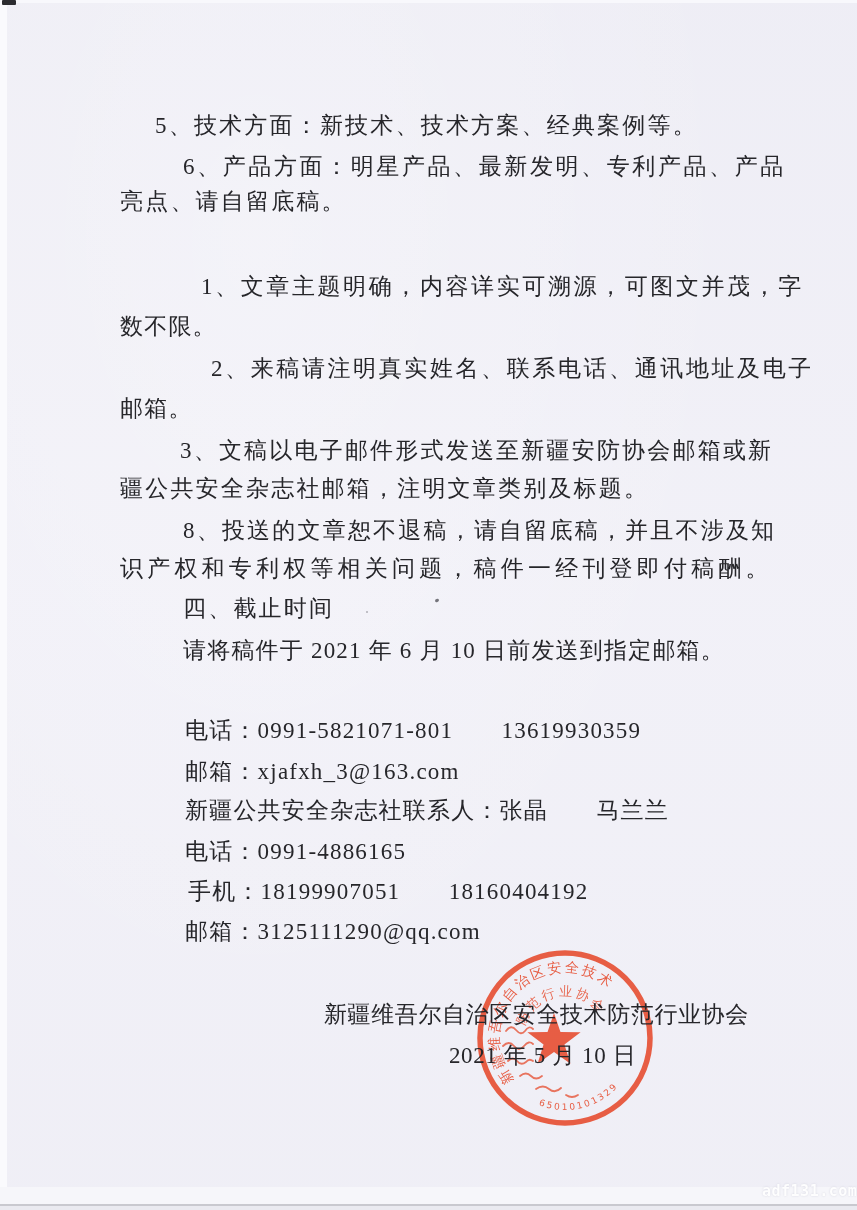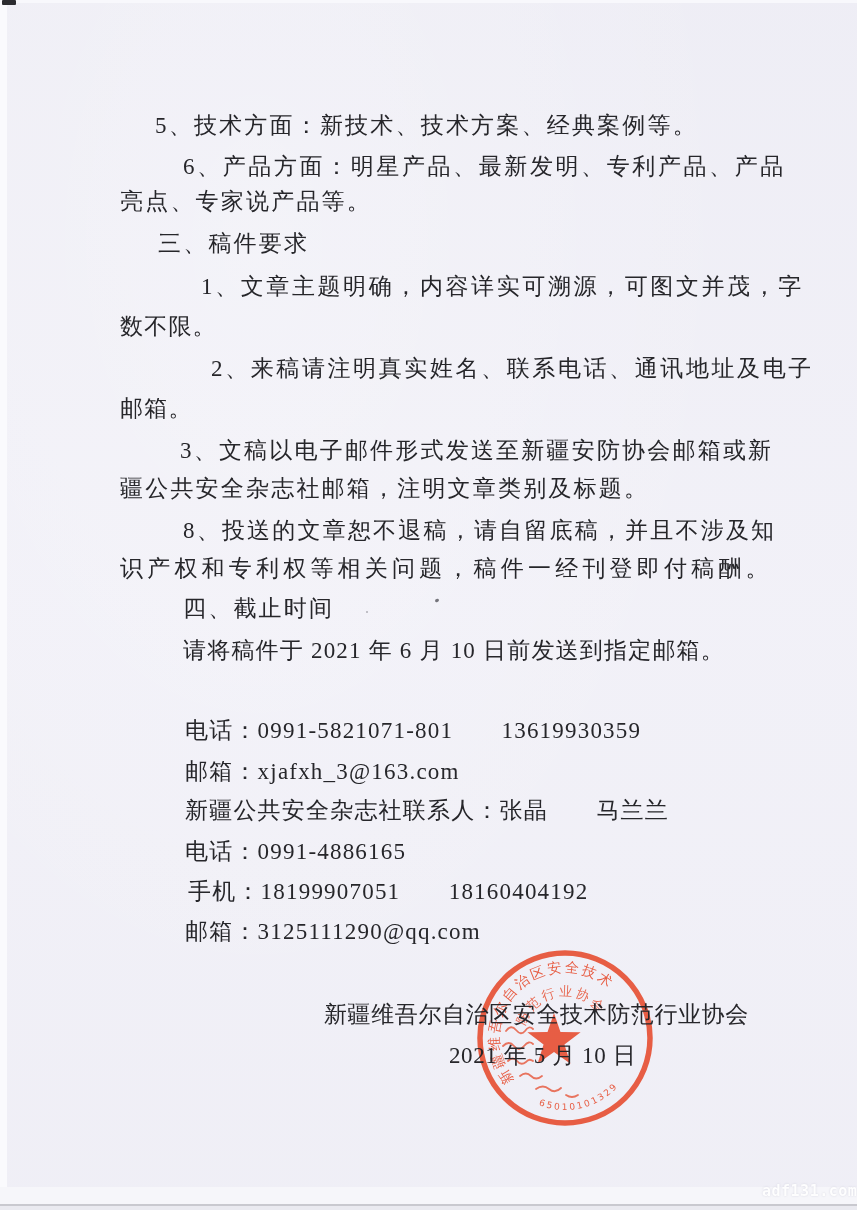--- a/index.html
+++ b/index.html
@@ -96,22 +96,21 @@
         <path d="M 38 118 q 5 -5 9 0 t 9 1 q 3 -4 7 -1"></path>
         <path d="M 50 133 q 6 -5 11 0 t 11 0"></path>
         <path d="M 66 146 q 7 -5 13 0 t 12 -1"></path>
         <path d="M 96 152 q 6 4 12 0"></path>
       </g>
     </g>
   </svg>
 
   <div class="line ls2" style="top:111px;left:155px">5、技术方面：新技术、技术方案、经典案例等。</div>
   <div class="line ls3" style="top:152px;left:155px">6、产品方面：明星产品、最新发明、专利产品、产品</div>
-  <div class="line ls2" style="top:187px;left:120px">亮点、专家说产品等。</div>
-  <div class="line ls2" style="top:229px;left:158px">三、稿件要求</div>
+  <div class="line ls2" style="top:187px;left:120px">亮点、请自留底稿。</div>
   <div class="line ls3" style="top:272px;left:173px">1、文章主题明确，内容详实可溯源，可图文并茂，字</div>
   <div class="line" style="top:312px;left:120px">数不限。</div>
   <div class="line ls3" style="top:354px;left:183px">2、来稿请注明真实姓名、联系电话、通讯地址及电子</div>
   <div class="line" style="top:394px;left:120px">邮箱。</div>
   <div class="line ls2" style="top:436px;left:180px">3、文稿以电子邮件形式发送至新疆安防协会邮箱或新</div>
   <div class="line ls2" style="top:474px;left:120px">疆公共安全杂志社邮箱，注明文章类别及标题。</div>
   <div class="line ls2" style="top:516px;left:183px">8、投送的文章恕不退稿，请自留底稿，并且不涉及知</div>
   <div class="line ls4" style="top:554px;left:120px">识产权和专利权等相关问题，稿件一经刊登即付稿酬。</div>
   <div class="line ls2" style="top:594px;left:183px">四、截止时间</div>
   <div class="line" style="top:636px;left:183px">请将稿件于 2021 年 6 月 10 日前发送到指定邮箱。</div>

